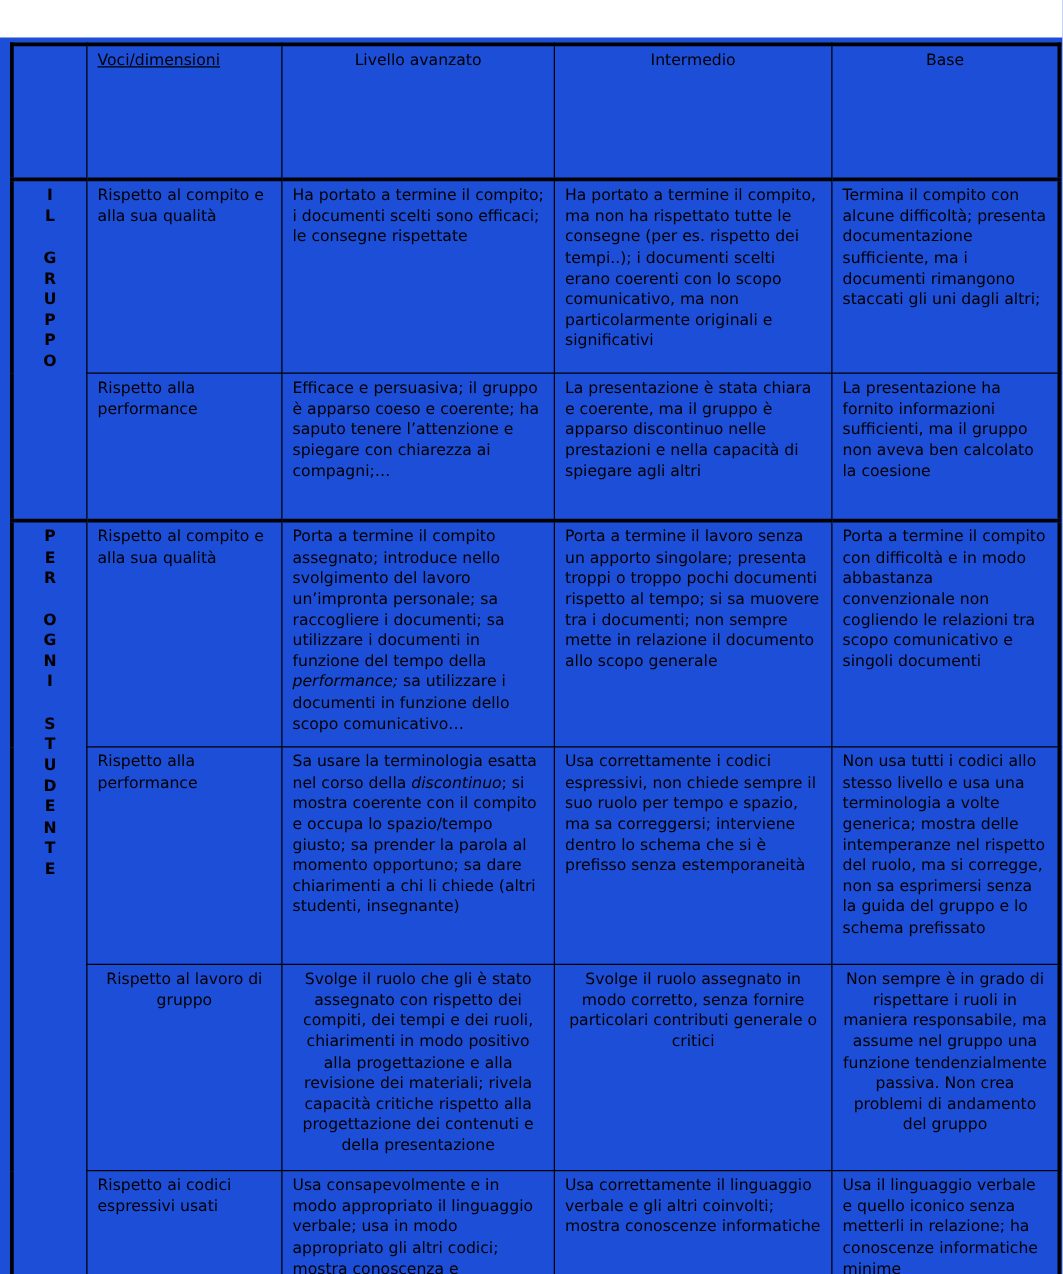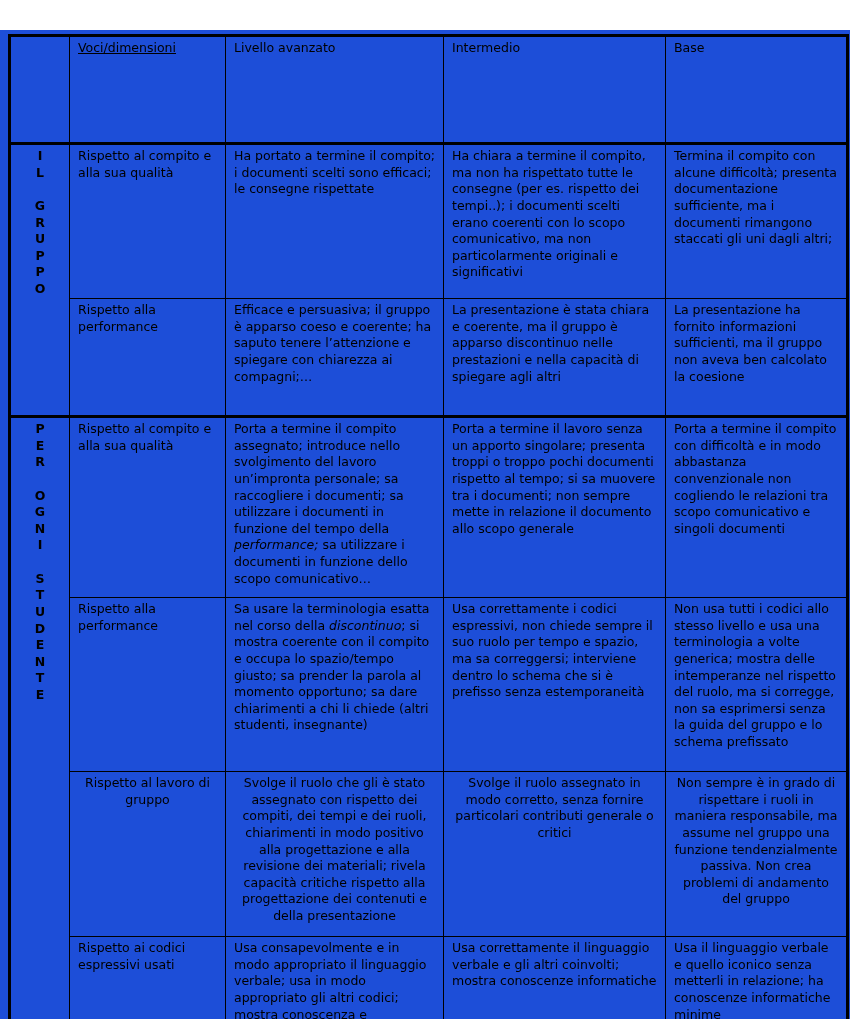--- a/index.html
+++ b/index.html
@@ -21,21 +21,21 @@
     font-size: 12.5px;
     line-height: 1.33;
   }
   tr.section-start td { border-top-width: 3px; }
   tr.header-row td { border-bottom-width: 2.5px; }
 
   td.corner { padding: 0; }
   td.voci { font-size: 15.5px; padding: 4px 6px; }
   td.voci .u { text-decoration: underline; }
   td.level {
-    text-align: left;
+    text-align: center;
     vertical-align: middle;
     font-size: 15.5px;
     padding-top: 24px;
   }
   td.vlabel {
     text-align: center;
     font-weight: bold;
     font-size: 15px;
     line-height: 1.7;
     white-space: pre-line;
@@ -84,21 +84,21 @@
 G
 R
 U
 P
 P
 O</td>
       <td class="crit">
         <span class="u">Rispetto al compito e alla sua qualità</span>
       </td>
       <td class="desc">Ha  portato a termine il compito; i documenti scelti sono efficaci; le consegne rispettate</td>
-      <td class="desc">Ha chiara a termine il compito, ma non ha rispettato tutte le consegne (per es. rispetto dei tempi..); i documenti scelti erano coerenti con lo scopo comunicativo, ma non particolarmente originali e significativi</td>
+      <td class="desc">Ha portato a termine il compito, ma non ha rispettato tutte le consegne (per es. rispetto dei tempi..); i documenti scelti erano coerenti con lo scopo comunicativo, ma non particolarmente originali e significativi</td>
       <td class="desc">Termina il compito con alcune difficoltà; presenta documentazione sufficiente, ma i documenti rimangono staccati gli uni dagli altri;</td>
     </tr>
     <tr class="r2">
       <td class="crit">
         <span class="u">Rispetto alla performance</span>
       </td>
       <td class="desc">Efficace e persuasiva; il gruppo è apparso coeso e coerente; ha saputo tenere l’attenzione e spiegare con chiarezza ai compagni;…</td>
       <td class="desc">La presentazione è stata chiara e coerente, ma il gruppo è apparso discontinuo nelle prestazioni e nella capacità di spiegare agli altri</td>
       <td class="desc">La presentazione ha fornito informazioni sufficienti, ma il gruppo non aveva ben calcolato la coesione</td>
     </tr>

